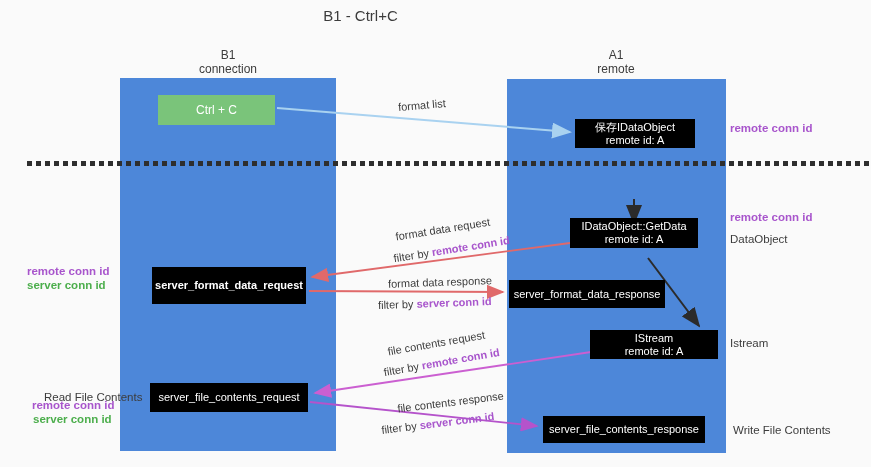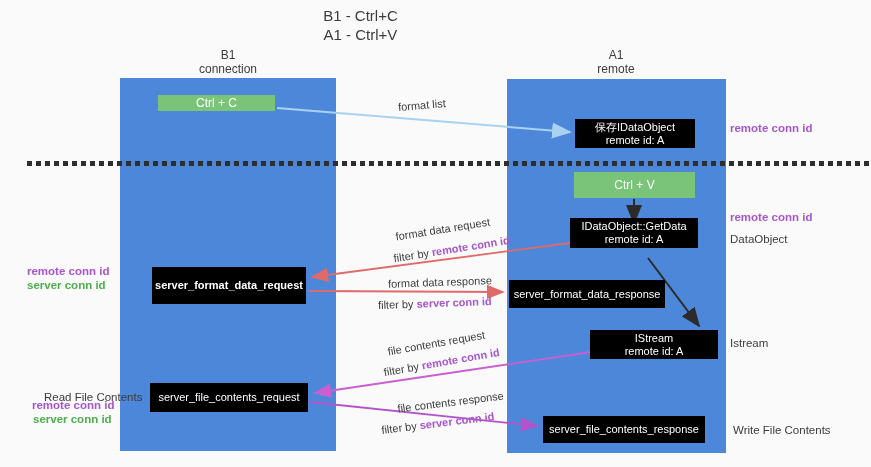--- a/index.html
+++ b/index.html
@@ -49,21 +49,20 @@
     position:absolute;left:0;top:0;pointer-events:none;
   }
 </style>
 </head>
 <body>
 
 <div id="stage">
 
   <div class="title">
     <div>B1 - Ctrl+C</div>
-    <div>A1 - Ctrl+V</div>
   </div>
 
   <div class="lane-header" style="left:228px;top:48px;">
     <div>B1</div>
     <div>connection</div>
   </div>
   <div class="lane-header" style="left:616px;top:48px;">
     <div>A1</div>
     <div>remote</div>
   </div>
@@ -93,32 +92,29 @@
     </defs>
     <line x1="277" y1="108" x2="570" y2="132" stroke="#a9d2f0" stroke-width="2" marker-end="url(#m-blue)"></line>
     <line x1="634" y1="199" x2="634" y2="223" stroke="#2b2b2b" stroke-width="2" marker-end="url(#m-black)"></line>
     <line x1="648" y1="258" x2="699" y2="326" stroke="#2b2b2b" stroke-width="2" marker-end="url(#m-black)"></line>
     <line x1="570" y1="243" x2="312" y2="277" stroke="#e0696a" stroke-width="1.8" marker-end="url(#m-red)"></line>
     <line x1="309" y1="291" x2="503" y2="292" stroke="#e0696a" stroke-width="1.8" marker-end="url(#m-red)"></line>
     <line x1="591" y1="352" x2="315" y2="393" stroke="#cb5fd1" stroke-width="1.8" marker-end="url(#m-magenta)"></line>
     <line x1="310" y1="402" x2="537" y2="426" stroke="#b553cb" stroke-width="1.8" marker-end="url(#m-purple)"></line>
   </svg>
 
-  <div class="node green" style="left:158px;top:95px;width:117px;height:16px;justify-content:center;">
+  <div class="node green" style="left:158px;top:95px;width:117px;height:30px;justify-content:center;">
     <div>Ctrl + C</div>
   </div>
 
   <div class="node orange" style="left:575px;top:119px;width:120px;height:29px;">
     <div>保存IDataObject</div>
     <div>remote id: A</div>
   </div>
 
-  <div class="node green" style="left:574px;top:172px;width:121px;height:26px;">
-    <div>Ctrl + V</div>
-  </div>
 
   <div class="node orange" style="left:570px;top:218px;width:128px;height:30px;">
     <div>IDataObject::GetData</div>
     <div>remote id: A</div>
   </div>
 
   <div class="node orange" style="left:152px;top:267px;width:154px;height:37px;font-weight:bold;">
     <div>server_format_data_request</div>
   </div>
 

